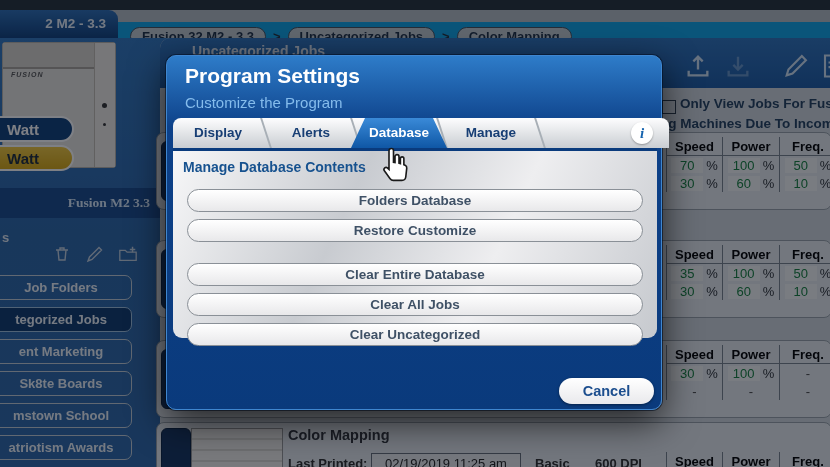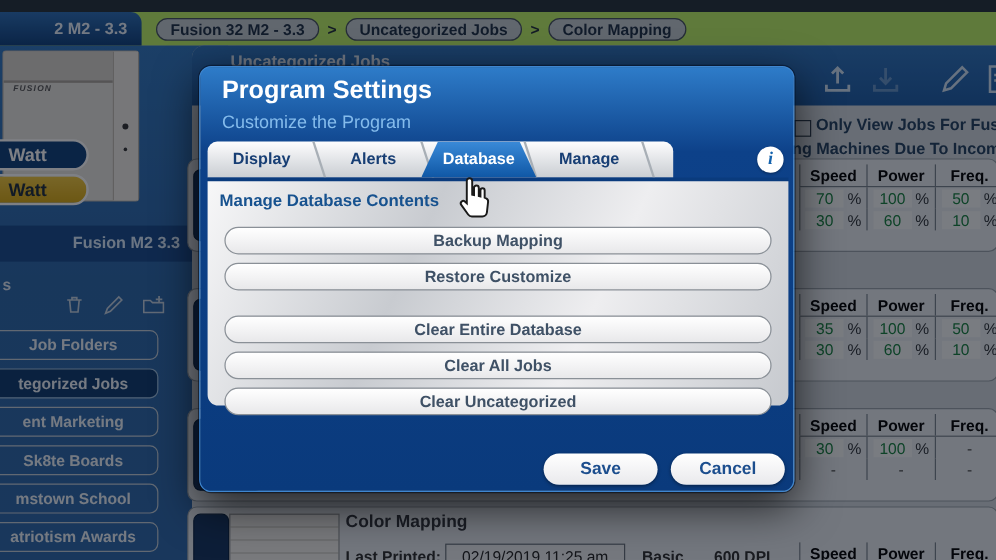--- a/index.html
+++ b/index.html
@@ -1,20 +1,20 @@
 <!DOCTYPE html>
 <html><head>
 <meta charset="utf-8">
 <style>
   html,body{margin:0;padding:0;background:#111;}
   #screen{position:relative;width:830px;height:467px;overflow:hidden;
     font-family:"Liberation Sans",sans-serif;background:#b6bec5;}
   
   .top-strip{position:absolute;left:0;top:0;width:830px;height:10px;background:#25313a;}
-  .crumb-bar{position:absolute;left:0;top:10px;width:830px;height:28px;background:#bef264;
+  .crumb-bar{position:absolute;left:0;top:22px;width:830px;height:28px;background:#0ea5e9;
     display:flex;align-items:center;gap:7px;padding-left:130px;box-sizing:border-box;}
   .crumb-pill{border:1.5px solid #46525e;border-radius:10px;background:#c3cad0;
     padding:1px 11px;font-size:13px;font-weight:bold;color:#1d2f44;white-space:nowrap;}
   .crumb-sep{font-size:13px;font-weight:bold;color:#222e3a;}
   .app-tab{position:absolute;left:0;top:10px;width:118px;height:28px;z-index:2;
     background:linear-gradient(180deg,#2c6fb7,#0e3f7c);border-radius:0 9px 0 0;
     color:#e9f1fa;font-size:13.5px;font-weight:bold;text-align:right;line-height:28px;
     padding-right:12px;box-sizing:border-box;}
   
   .sidebar{position:absolute;left:0;top:38px;width:190px;height:429px;
@@ -28,21 +28,21 @@
   .machine-rail{position:absolute;right:0;top:0;width:20px;height:100%;
     background:#f0ede7;border-left:1px solid #c2bcb2;}
   .machine-dot1{position:absolute;right:8px;top:60px;width:5px;height:5px;border-radius:50%;background:#333;}
   .machine-dot2{position:absolute;right:9px;top:80px;width:3px;height:3px;border-radius:50%;background:#333;}
   .watt-pill{position:absolute;left:-28px;width:102px;height:26px;border:2px solid #fff;
     border-radius:14px;font-size:15px;font-weight:bold;text-align:center;line-height:23px;z-index:3;box-sizing:border-box;}
   .watt-blue{top:78px;background:#0e3f79;color:#fff;}
   .watt-yellow{top:107px;background:linear-gradient(180deg,#f3c93d,#d9a912);color:#1c2a3a;}
   .machine-label-bar{position:absolute;left:0;top:150px;width:160px;height:30px;background:#174a8c;
     color:#d8e9fa;font-size:13.5px;font-weight:bold;text-align:right;line-height:30px;
-    padding-right:10px;box-sizing:border-box;}
+    padding-right:10px;box-sizing:border-box;font-family:Liberation Serif, serif;}
   .section-partial{position:absolute;left:2px;top:192px;font-size:13px;font-weight:bold;color:#dfe9f3;}
   .side-icons{position:absolute;left:52px;top:206px;display:flex;gap:13px;color:#d4dde6;opacity:.9;}
   .side-icons svg{width:20px;height:20px;}
   .folder-pill{position:absolute;left:-10px;width:142px;height:25px;border:1.5px solid #c3ced8;
     border-radius:7px;font-size:13px;font-weight:bold;color:#edf3f9;text-align:center;
     line-height:23px;box-sizing:border-box;}
   .folder-pill.selected{background:#0d3a6e;border-color:#9fc0de;}
   
   .main-panel{position:absolute;left:160px;top:38px;width:670px;height:429px;
     background:#d2d8dd;border-top-left-radius:10px;}
@@ -83,21 +83,21 @@
   .jt-unit{color:#2c3137;}
   .jt-dash{color:#444;}
   
   .overlay{position:absolute;inset:0;background:rgba(7,12,22,.52);z-index:5;}
   .dialog{position:absolute;left:166px;top:55px;width:496px;height:355px;z-index:10;
     background:linear-gradient(180deg,#2e7cc9 0%,#0d4189 20%,#0a3a7c 100%);
     border:1px solid #3f86cf;border-radius:10px;box-sizing:border-box;
     box-shadow:0 12px 36px rgba(0,0,0,.7),0 0 0 1px rgba(5,20,45,.6);}
   .dlg-title{position:absolute;left:18px;top:8px;font-size:21px;font-weight:bold;color:#fff;}
   .dlg-subtitle{position:absolute;left:18px;top:38px;font-size:15px;color:#85bcec;}
-  .tab-strip{position:absolute;left:6px;top:62px;width:388px;height:30px;
+  .tab-strip{position:absolute;left:6px;top:62px;width:496px;height:30px;
     background:linear-gradient(180deg,#fdfdfe,#c9cdd2);border-radius:8px 8px 0 0;
     display:flex;align-items:stretch;}
   .tab{font-size:13.5px;font-weight:bold;color:#173e74;text-align:center;line-height:30px;}
   .tab.active{background:linear-gradient(180deg,#3a8ad8,#0f57a5);color:#fff;
     clip-path:polygon(14px 0,calc(100% - 14px) 0,100% 100%,0 100%);margin:0 -8px;z-index:2;}
   .tab-divider{width:2px;height:30px;background:#a8afb6;transform:skewX(18deg);margin:0 2px;}
   .info-circle{position:absolute;right:8px;top:66px;width:22px;height:22px;border-radius:50%;
     background:#fff;color:#1563ae;font-family:"Liberation Serif",serif;font-weight:bold;
     font-style:italic;font-size:15px;text-align:center;line-height:22px;z-index:3;
     box-shadow:0 1px 2px rgba(0,0,0,.3);}
@@ -331,28 +331,27 @@
         <div class="tab active" style="width: 96px;">Database</div>
         <div class="tab-divider"></div>
         <div class="tab" style="width: 92px;">Manage</div>
         <div class="tab-divider"></div>
       </div>
     <div class="info-circle">i</div>
     <div class="tab-underline"></div>
     <div class="dlg-content">
       <div class="dlg-section-title">Manage Database Contents</div>
       <div>
-          <div class="dlg-pill" style="top: 38px;">Backup Mapping</div>
+          <div class="dlg-pill" style="top: 38px;">Folders Database</div>
           <div class="dlg-pill" style="top: 68px;">Restore Customize</div>
           <div class="dlg-pill" style="top: 112px;">Clear Entire Database</div>
           <div class="dlg-pill" style="top: 142px;">Clear All Jobs</div>
           <div class="dlg-pill" style="top: 172px;">Clear Uncategorized</div>
         </div>
     </div>
-    <div class="footer-pill save">Save</div>
     <div class="footer-pill cancel">Cancel</div>
   </div>
 
   <div class="cursor">
     <svg viewBox="0 0 24 32">
         <path d="M9 2c1 0 1.8.8 1.8 1.8v9.2l1.2.2V8.5c0-.9.7-1.6 1.6-1.6s1.6.7 1.6 1.6v5.3l1.1.3v-3.9c0-.8.6-1.5 1.4-1.5s1.4.7 1.4 1.5v4.8l1 .4c.9.4 1.4 1.3 1.3 2.3l-.8 7.1c-.2 1.5-1.5 2.7-3 2.7h-7c-1 0-1.9-.5-2.5-1.3l-4.6-6.4c-.5-.7-.4-1.7.3-2.3.6-.5 1.5-.5 2.1 0l1.3 1.2V3.8C7.2 2.8 8 2 9 2z" fill="#fff" stroke="#1a1a1a" stroke-width="1.3"></path>
       </svg>
   </div>
 </div>
 

